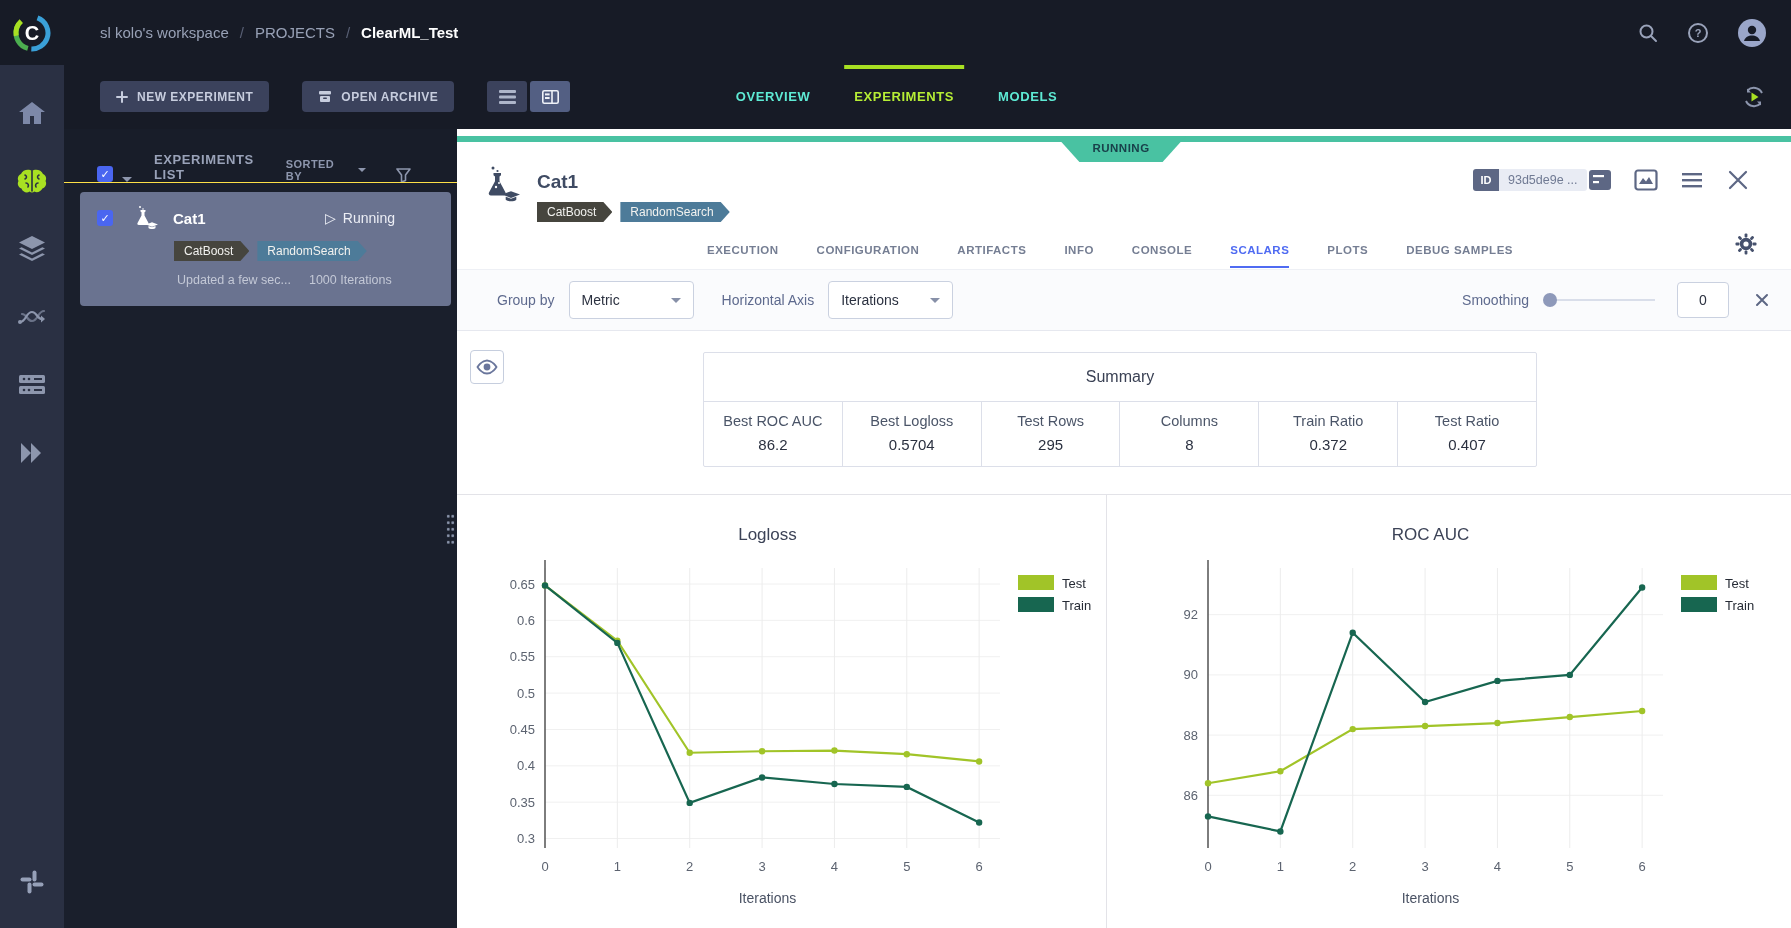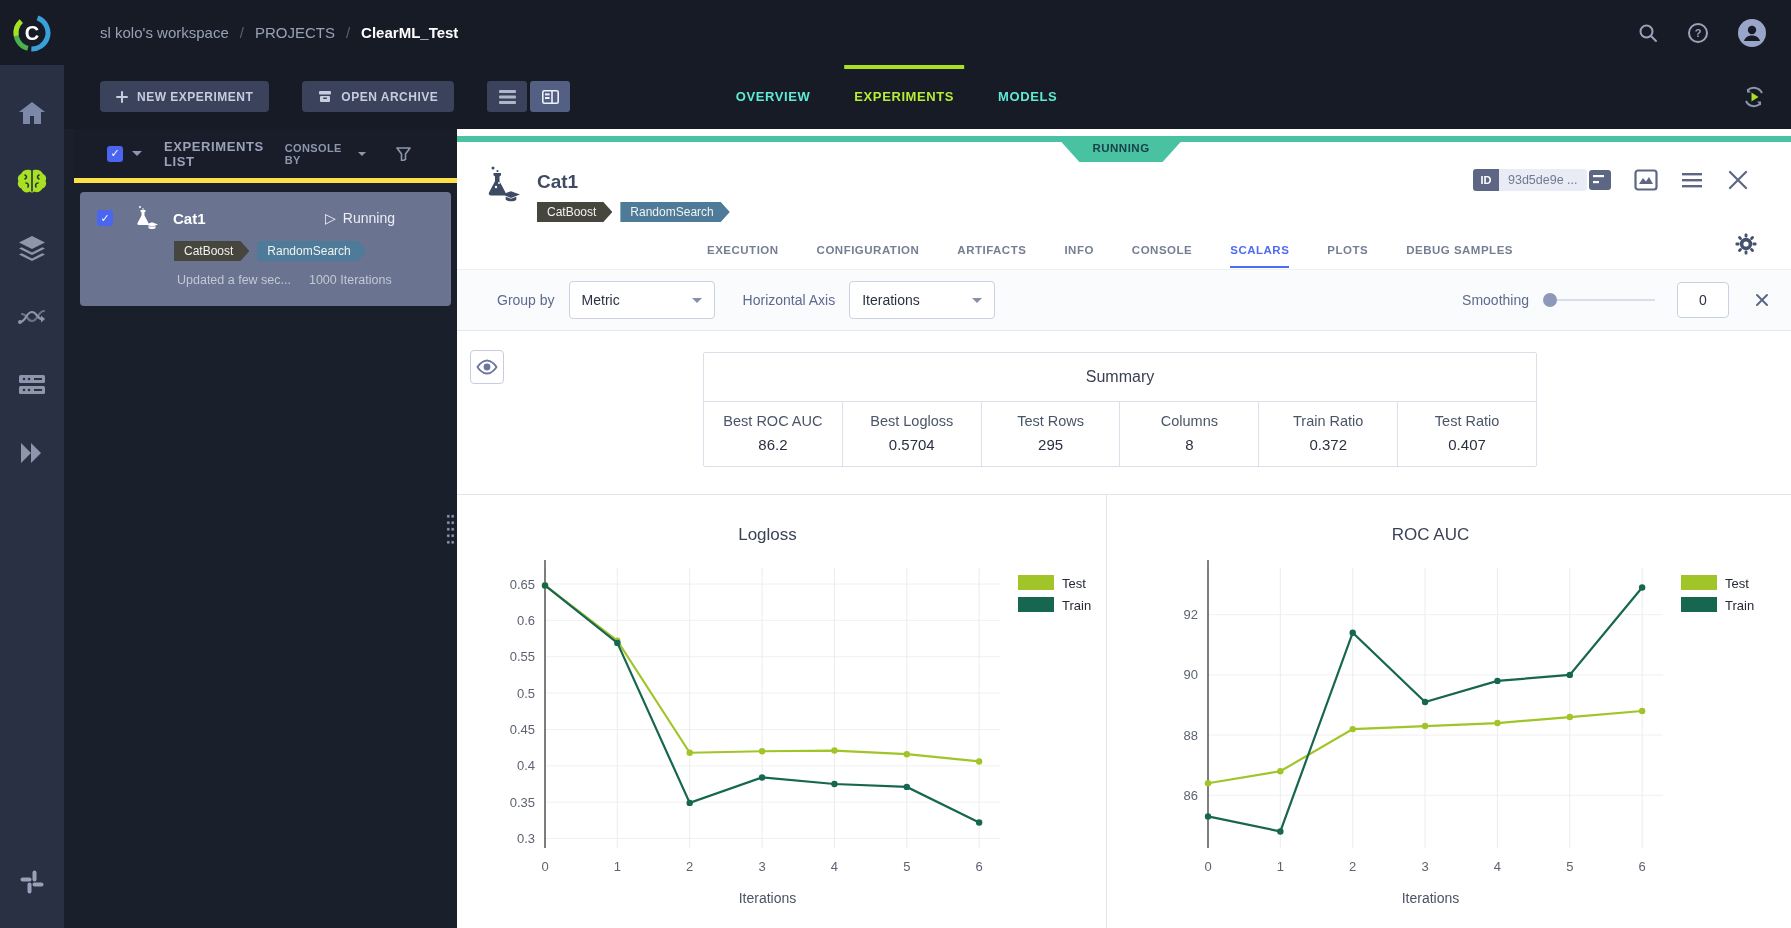--- a/index.html
+++ b/index.html
@@ -26,21 +26,21 @@
   .view-toggle button { width:40px; height:31px; border:none; border-radius:3px; background:#3b425c; cursor:pointer; display:flex; align-items:center; justify-content:center; }
   .view-toggle button.active { background:#535f83; }
   .subtabs { position:absolute; left:50%; transform:translateX(calc(-50% - 31px)); top:0; height:64px; display:flex; gap:44px; }
   .subtab { position:relative; height:64px; line-height:64px; font-size:13px; font-weight:bold; letter-spacing:.6px; color:#5eead4; cursor:pointer; }
   .subtab.active { color:#b6ee35; }
   .subtab.active::before { content:""; position:absolute; top:0; left:-10px; right:-10px; height:4px; background:#a8e022; }
   .refresh-wrap { position:absolute; right:22px; top:17px; }
 
   
   .listpanel { position:absolute; left:64px; top:129px; width:393px; bottom:0; background:#1a1f2c; z-index:3; }
-  .list-header { height:54px; display:flex; align-items:center; padding:0 46px 0 33px; background:#181d29; border-bottom:5px solid #fde047;margin-left:10px; }
+  .list-header { height:54px; display:flex; align-items:flex-end; padding:0 46px 0 33px; background:#181d29; border-bottom:1px solid #fde047; }
   .checkbox { width:16px; height:16px; border-radius:3px; background:#4a66f0; display:flex; align-items:center; justify-content:center; cursor:pointer; flex:none; }
   .checkbox::after { content:"✓"; color:#fff; font-size:11px; font-weight:bold; line-height:1; }
   .caret { width:0; height:0; border-left:5px solid transparent; border-right:5px solid transparent; border-top:5px solid #8d96ad; margin-left:9px; cursor:pointer; flex:none; }
   .list-title { margin-left:22px; font-size:13px; font-weight:bold; letter-spacing:.6px; color:#99a2b8; }
   .sorted-by { margin-left:auto; display:flex; align-items:center; font-size:11px; font-weight:bold; letter-spacing:.4px; color:#8d96ad; cursor:pointer; }
   .sorted-by .caret { margin-left:6px; border-top-width:4px; border-left-width:4px; border-right-width:4px; }
   .funnel { margin-left:30px; cursor:pointer; display:flex; }
 
   .exp-card { position:absolute; left:16px; top:63px; width:371px; height:114px; background:#6a7390; border-radius:4px; padding:13px 0 0 17px; cursor:pointer; }
   .card-row1 { display:flex; align-items:center; }
@@ -74,21 +74,21 @@
   .hdr-icons { position:absolute; left:1130px; top:38px; display:flex; align-items:center; gap:20px; }
   .hdr-icons .icon-btn { width:26px; height:26px; }
 
   .det-tabs { position:absolute; top:106px; left:0; right:0; height:33px; display:flex; justify-content:center; gap:38px; transform:translateX(-14px); }
   .det-tab { font-size:11.5px; font-weight:bold; letter-spacing:.5px; color:#757e93; line-height:30px; cursor:pointer; border-bottom:2px solid transparent; }
   .det-tab.active { color:#4f6bf2; border-bottom-color:#4f6bf2; }
   .gear-wrap { position:absolute; right:34px; top:104px; cursor:pointer; }
 
   .controls { position:absolute; top:140px; left:0; right:0; height:62px; background:#fafbfd; border-top:1px solid #eef0f5; border-bottom:1px solid #e6e8ef; display:flex; align-items:center; padding-left:40px; }
   .ctl-label { font-size:14px; color:#5e6a8e; }
-  .select-box { width:146px; height:38px; background:#fff; border:1px solid #cad1e0; border-radius:4px; display:flex; align-items:center; padding:0 12px; margin-left:14px; cursor:pointer; }
+  .select-box { width:125px; height:38px; background:#fff; border:1px solid #cad1e0; border-radius:4px; display:flex; align-items:center; padding:0 12px; margin-left:14px; cursor:pointer; }
   .select-box .val { font-size:14px; color:#2b3140; }
   .select-box .caret { margin-left:auto; border-top-color:#8790a8; }
   .ctl-gap { width:28px; }
   .ctl-right { margin-left:auto; margin-right:22px; display:flex; align-items:center; }
   .slider { position:relative; width:110px; height:14px; margin-left:16px; cursor:pointer; }
   .slider .track { position:absolute; top:6px; left:0; right:0; height:2px; background:#d9deea; }
   .slider .handle { position:absolute; top:0; left:-2px; width:14px; height:14px; border-radius:50%; background:#8e99ba; }
   .smooth-input { width:52px; height:36px; border:1px solid #cad1e0; border-radius:4px; text-align:center; font-size:14px; color:#2b3140; margin-left:22px; font-family:inherit; outline:none; }
   .ctl-close { margin-left:26px; }
 
@@ -258,21 +258,21 @@
       </svg>
     </div>
   </aside>
 
   <section class="listpanel">
     <div class="list-header">
       <span class="checkbox"></span>
       <span class="caret"></span>
       <span class="list-title">EXPERIMENTS LIST</span>
       <span class="sorted-by">
-        <span>CONSOLE BY</span>
+        <span>SORTED BY</span>
         <span class="caret"></span>
       </span>
       <span class="funnel">
         <svg width="15" height="14" viewBox="0 0 15 14">
             <path d="M1 1h13L9.5 7v5.5l-4 1.5V7z" fill="none" stroke="#8d96ad" stroke-width="1.6" stroke-linejoin="round"></path>
           </svg>
       </span>
     </div>
 
     <div class="exp-card">

